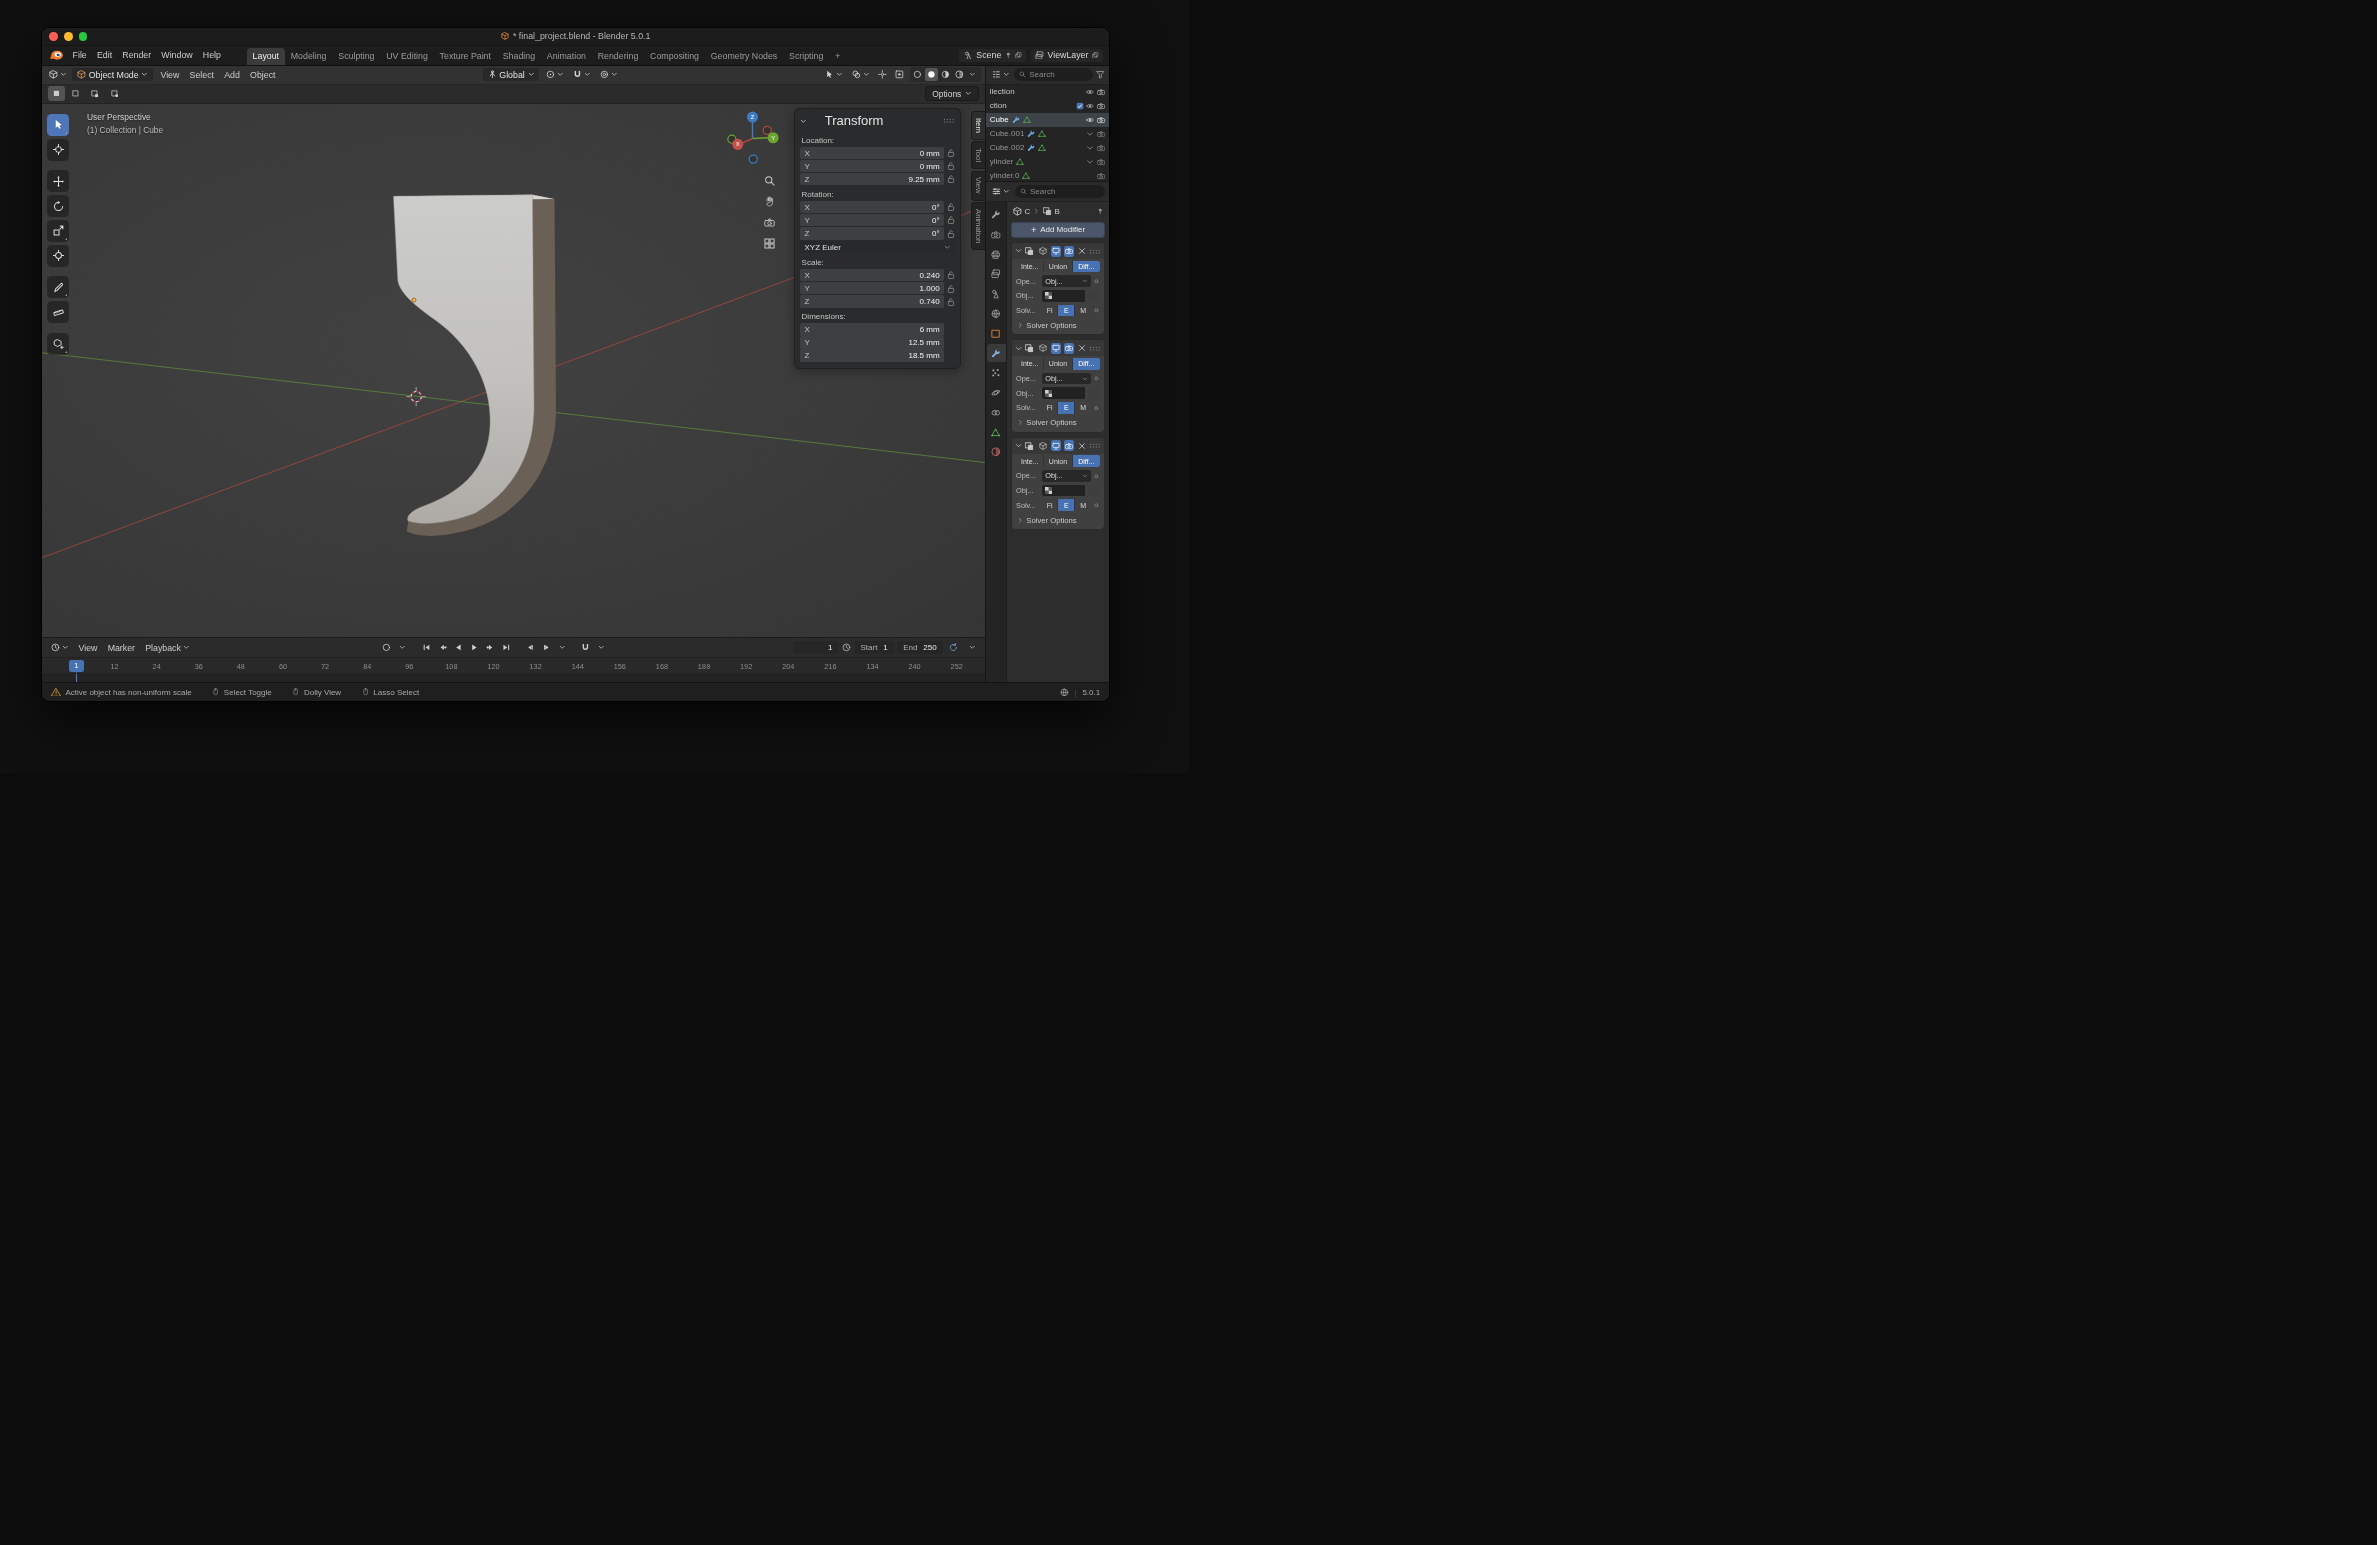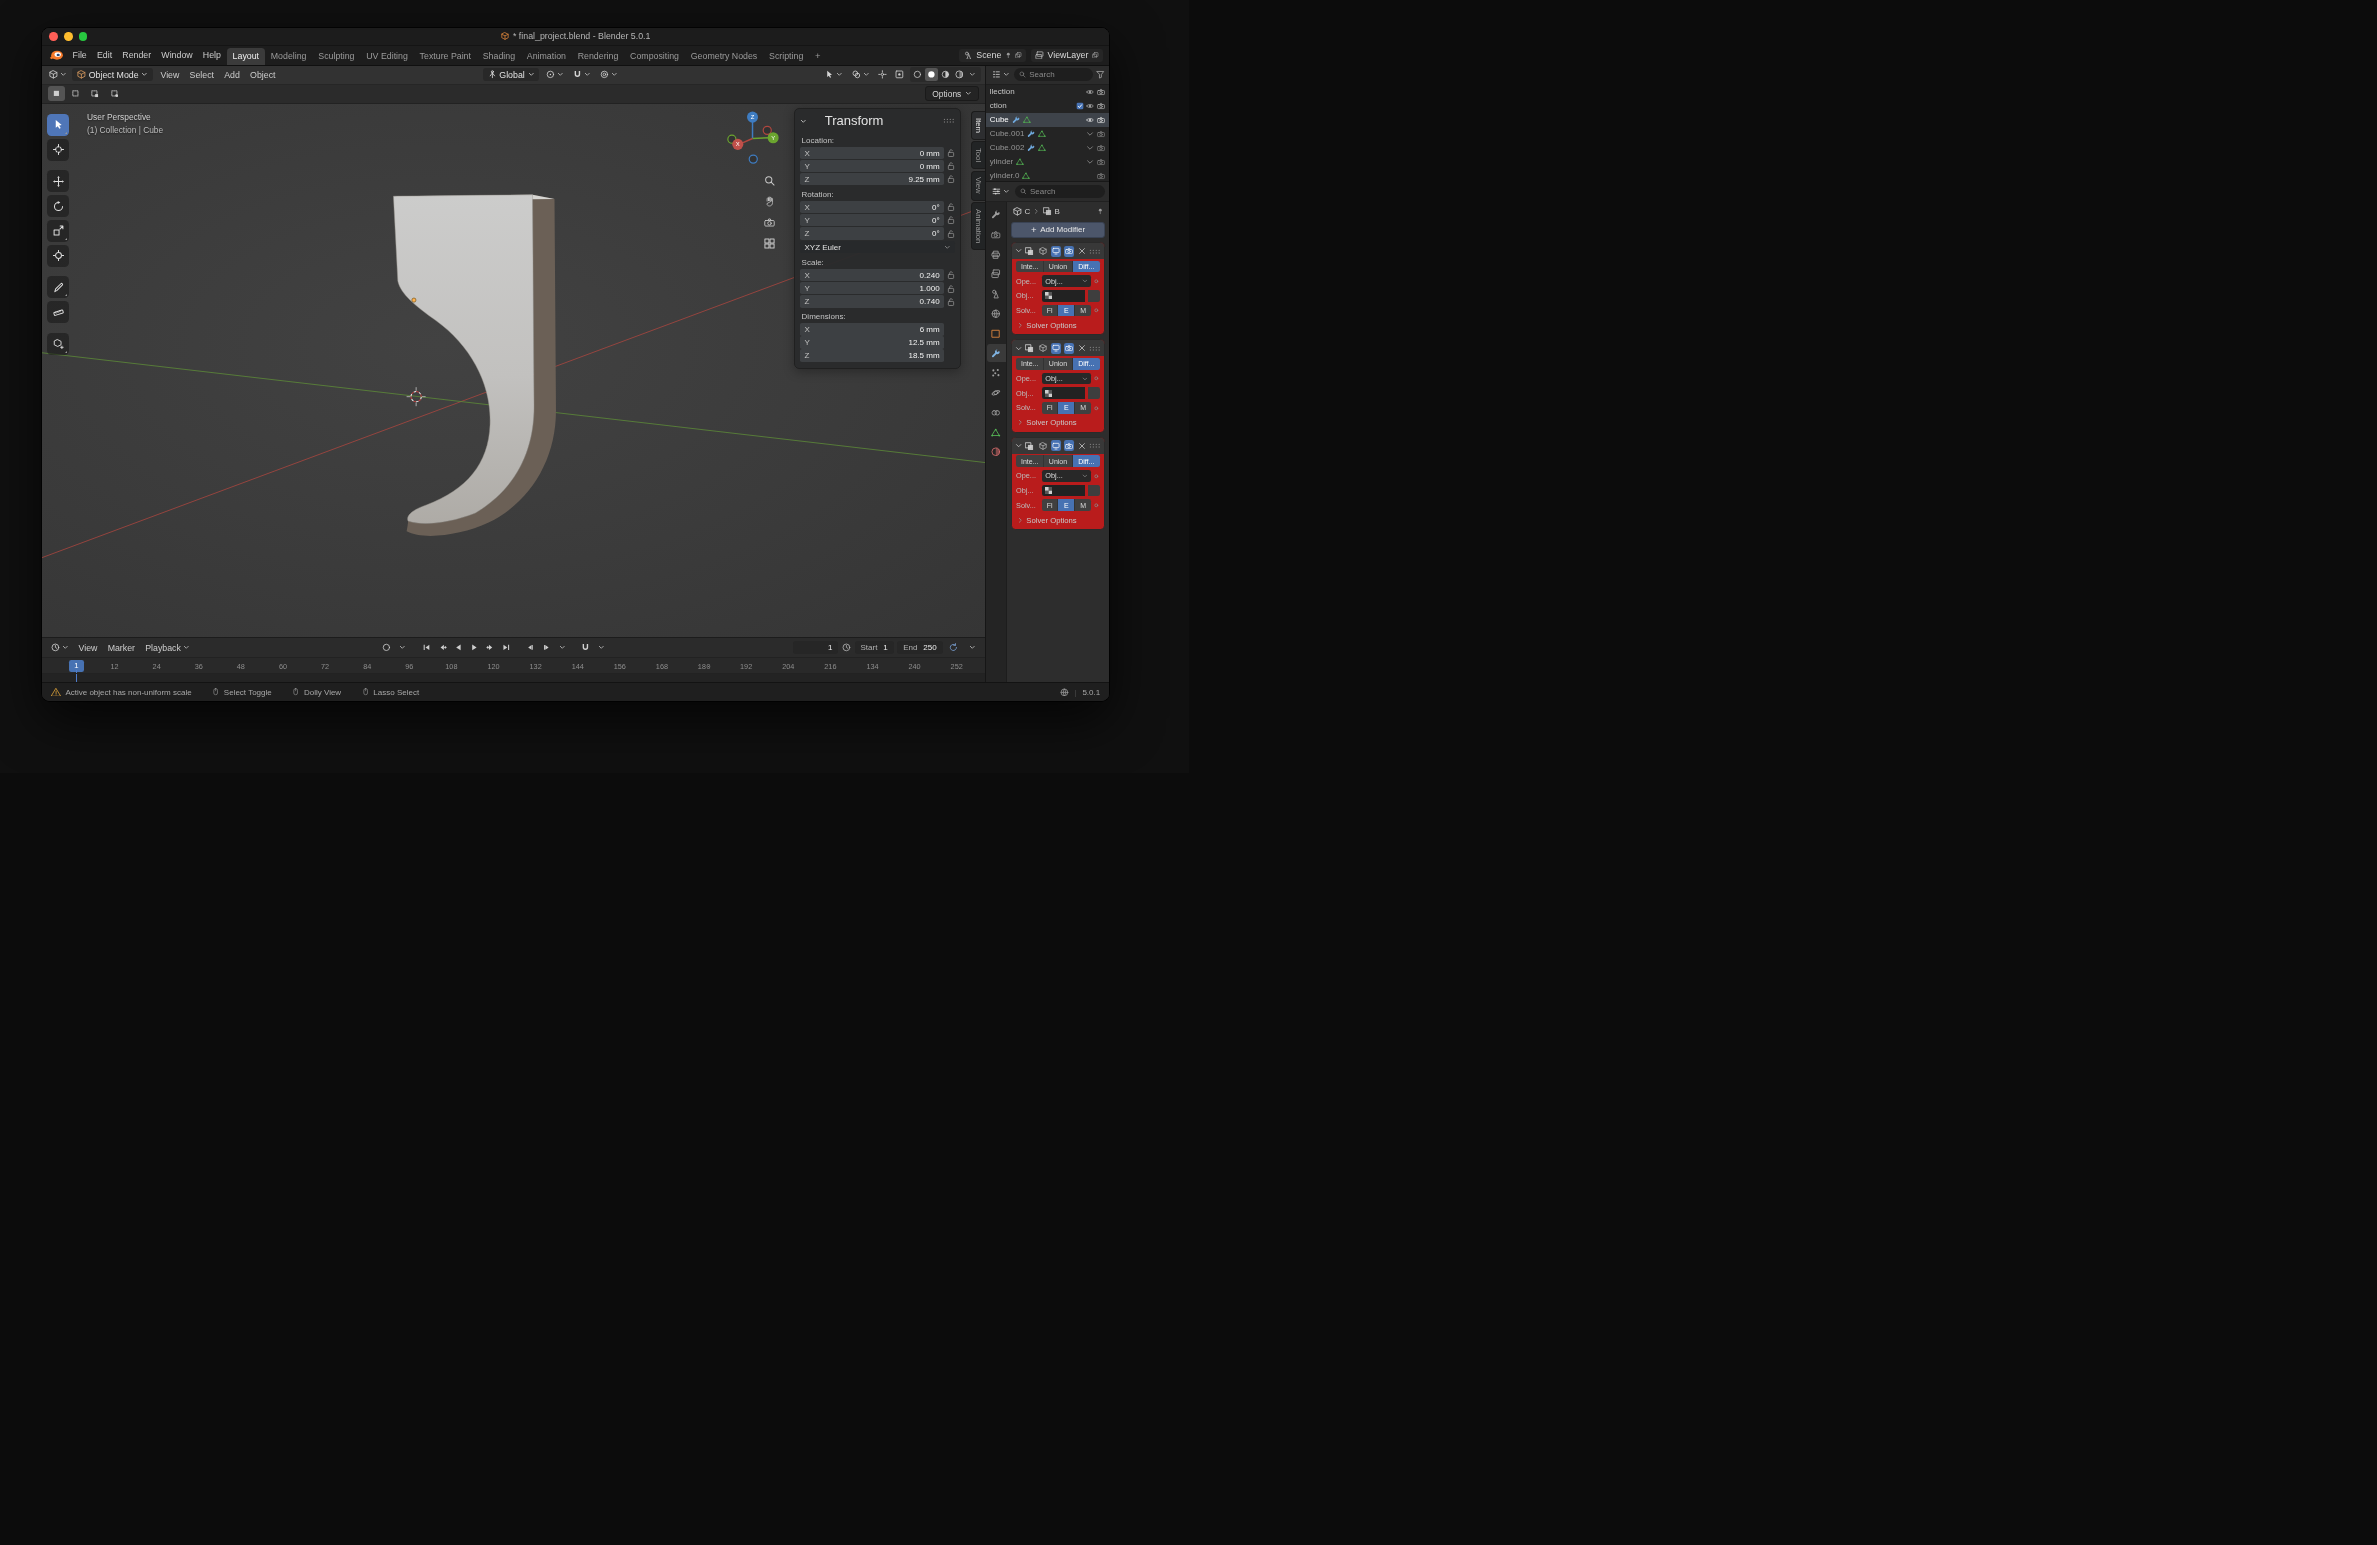--- a/index.html
+++ b/index.html
@@ -16,21 +16,21 @@
   
   .titlebar{height:17.6px;background:#1c1c1c;display:flex;align-items:center;position:relative;flex:none;border-bottom:0.7px solid #141414;}
   .traffic{position:absolute;left:7.3px;display:flex;gap:5.9px;}
   .tl{width:8.8px;height:8.8px;border-radius:50%;}
   .tl.red{background:#ff5f57}.tl.yellow{background:#febc2e}.tl.green{background:#28c840}
   .title{margin:0 auto;display:flex;align-items:center;gap:4.4px;font-size:8.8px;color:#b6b6b6;}
   
   .topbar{height:20px;background:#1d1d1d;display:flex;align-items:center;padding:0 5.9px;gap:0.7px;flex:none;border-bottom:0.7px solid #101010;}
   .logo{width:16px;height:12.4px;margin-right:2.9px;}
   .menu-item{background:none;border:0;color:#cdcdcd;font-size:8.8px;padding:2.2px 5.1px;border-radius:2.9px;white-space:nowrap;}
-  .wstabs{display:flex;margin-left:0;align-items:flex-end;height:100%;}
+  .wstabs{display:flex;margin-left:20px;align-items:flex-end;height:100%;}
   .ws-tab{background:none;border:0;color:#9b9b9b;font-size:8.8px;padding:2.9px 5.9px 3.7px;border-radius:3.7px 3.7px 0 0;white-space:nowrap;}
   .ws-tab.active{background:#3b3b3b;color:#f0f0f0;}
   .ws-add{background:none;border:0;color:#9b9b9b;font-size:9.5px;padding:1.5px 5.1px;}
   .tb-right{margin-left:auto;display:flex;gap:4.4px;align-items:center;text-align:right;}
   .tb-field{display:flex;align-items:center;gap:3.7px;background:#262626;border-radius:2.9px;padding:1.5px 4.4px;color:#dadada;font-size:8.8px;white-space:nowrap;}
   
   .content{flex:1;display:flex;min-height:0;}
   .vpcol{width:943px;flex:none;display:flex;flex-direction:column;min-width:0;}
   .rightcol{flex:1;display:flex;flex-direction:column;border-left:0.7px solid #161616;min-width:0;}
   
@@ -113,21 +113,21 @@
   .props{flex:1;display:flex;flex-direction:column;background:#2d2d2d;min-height:0;}
   .pr-header{height:20px;background:#2b2b2b;display:flex;align-items:center;gap:3.7px;padding:0 4.4px;border-bottom:0.7px solid #202020;flex:none;}
   .pr-body{flex:1;display:flex;min-height:0;}
   .pr-tabs{width:21px;background:#242424;padding-top:4.4px;display:flex;flex-direction:column;gap:2.2px;align-items:center;border-right:0.7px solid #1d1d1d;flex:none;}
   .pr-tab{width:19px;height:17.6px;border-radius:2.9px 0 0 2.9px;display:flex;align-items:center;justify-content:center;color:#9d9d9d;background:none;border:0;}
   .pr-tab .i{width:9.5px;height:9.5px;}
   .pr-tab.active{background:#3a3a3a;}
   .pr-main{flex:1;padding:3.7px 4.4px;min-width:0;overflow:hidden;}
   .breadcrumb{display:flex;align-items:center;gap:2.9px;font-size:8px;color:#cfcfcf;padding:1.5px 1.5px 5.9px;}
   .add-mod{width:100%;height:16px;border-radius:2.9px;background:#4c566a;border:0.7px solid #3a4354;color:#eaeaea;font-size:8px;display:flex;align-items:center;justify-content:center;gap:3.7px;}
-  .mod-panel{background:#b91c1c;border:0.7px solid #2a2a2a;border-radius:4.4px;margin-top:4.4px;overflow:hidden;}
+  .mod-panel{background:#404040;border:0.7px solid #2a2a2a;border-radius:4.4px;margin-top:4.4px;overflow:hidden;}
   .mp-header{height:16px;display:flex;align-items:center;gap:2.2px;padding:0 2.9px;background:#383838;}
   .mp-toggle{width:11px;height:11px;border-radius:2.2px;display:flex;align-items:center;justify-content:center;color:#b9b9b9;}
   .mp-toggle .i, .mp-toggle svg{width:8px;height:8px;}
   .mp-toggle.on{background:#4772b3;color:#fff;}
   .mp-grip{width:11.7px;height:5.1px;color:#7a7a7a;display:flex;}
   .mp-row{display:flex;align-items:center;gap:2.2px;padding:1.5px 3.7px;font-size:7.3px;}
   .mp-label{width:23.4px;flex:none;color:#bdbdbd;white-space:nowrap;overflow:hidden;}
   .ops{display:flex;flex:1;min-width:0;}
   .op-btn{flex:1;height:11.7px;background:#404040;border:0;color:#dcdcdc;font-size:7px;padding:0 0.7px;white-space:nowrap;overflow:hidden;min-width:0;}
   .op-btn:first-child{border-radius:2.2px 0 0 2.2px;}

